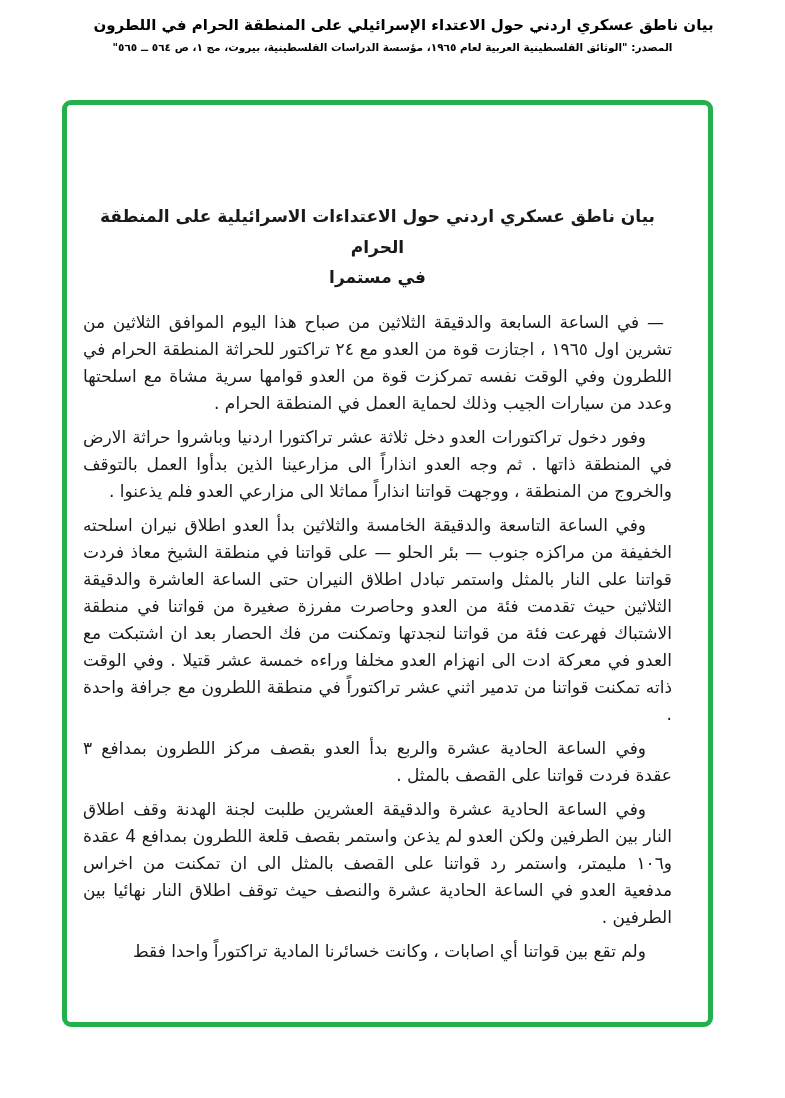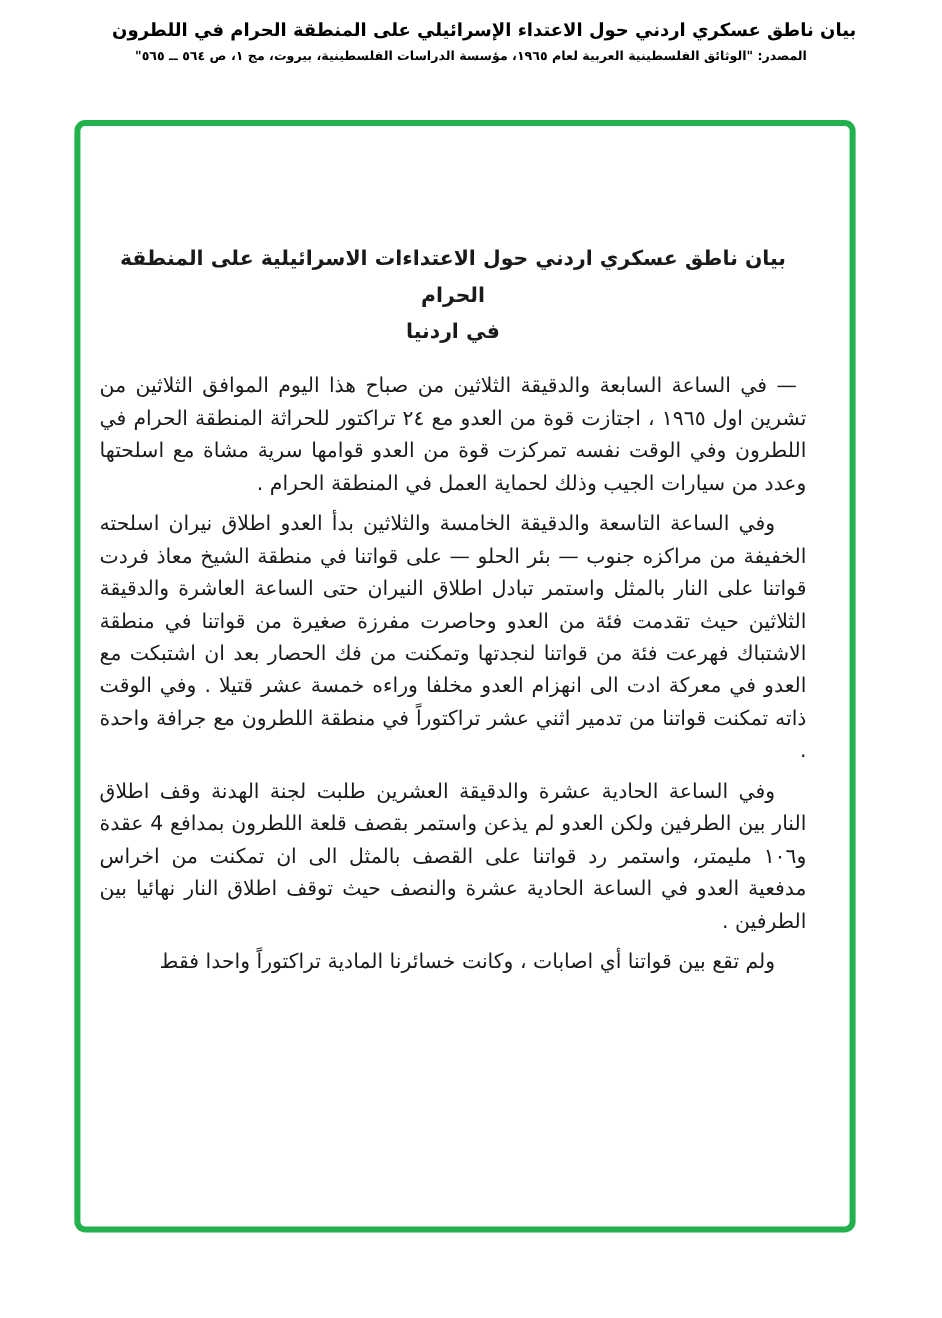--- a/index.html
+++ b/index.html
@@ -53,22 +53,24 @@
 
 <div class="page-header">
   <div class="header-title">بيان ناطق عسكري اردني حول الاعتداء الإسرائيلي على المنطقة الحرام في اللطرون</div>
   <div class="header-source">المصدر: "الوثائق الفلسطينية العربية لعام ١٩٦٥، مؤسسة الدراسات الفلسطينية، بيروت، مج ١، ص ٥٦٤ ــ ٥٦٥"</div>
 </div>
 
 <div class="scan-frame" style="border-color: rgb(34, 177, 76);">
   <div class="doc">
     <h1 class="doc-title">
       <span>بيان ناطق عسكري اردني حول الاعتداءات الاسرائيلية على المنطقة الحرام</span><br>
-      <span>في اردنيا</span>
+      <span>في مستمرا</span>
     </h1>
     <div class="doc-body">
         <p class="para first">— في الساعة السابعة والدقيقة الثلاثين من صباح هذا اليوم الموافق الثلاثين من تشرين اول ١٩٦٥ ، اجتازت قوة من العدو مع ٢٤ تراكتور للحراثة المنطقة الحرام في اللطرون وفي الوقت نفسه تمركزت قوة من العدو قوامها سرية مشاة مع اسلحتها وعدد من سيارات الجيب وذلك لحماية العمل في المنطقة الحرام .</p>
+        <p class="para">وفور دخول تراكتورات العدو دخل ثلاثة عشر تراكتورا اردنيا وباشروا حراثة الارض في المنطقة ذاتها . ثم وجه العدو انذاراً الى مزارعينا الذين بدأوا العمل بالتوقف والخروج من المنطقة ، ووجهت قواتنا انذاراً مماثلا الى مزارعي العدو فلم يذعنوا .</p>
         <p class="para">وفي الساعة التاسعة والدقيقة الخامسة والثلاثين بدأ العدو اطلاق نيران اسلحته الخفيفة من مراكزه جنوب — بئر الحلو — على قواتنا في منطقة الشيخ معاذ فردت قواتنا على النار بالمثل واستمر تبادل اطلاق النيران حتى الساعة العاشرة والدقيقة الثلاثين حيث تقدمت فئة من العدو وحاصرت مفرزة صغيرة من قواتنا في منطقة الاشتباك فهرعت فئة من قواتنا لنجدتها وتمكنت من فك الحصار بعد ان اشتبكت مع العدو في معركة ادت الى انهزام العدو مخلفا وراءه خمسة عشر قتيلا . وفي الوقت ذاته تمكنت قواتنا من تدمير اثني عشر تراكتوراً في منطقة اللطرون مع جرافة واحدة .</p>
+        <p class="para">وفي الساعة الحادية عشرة والربع بدأ العدو بقصف مركز اللطرون بمدافع ٣ عقدة فردت قواتنا على القصف بالمثل .</p>
         <p class="para">وفي الساعة الحادية عشرة والدقيقة العشرين طلبت لجنة الهدنة وقف اطلاق النار بين الطرفين ولكن العدو لم يذعن واستمر بقصف قلعة اللطرون بمدافع 4 عقدة و١٠٦ مليمتر، واستمر رد قواتنا على القصف بالمثل الى ان تمكنت من اخراس مدفعية العدو في الساعة الحادية عشرة والنصف حيث توقف اطلاق النار نهائيا بين الطرفين .</p>
         <p class="para">ولم تقع بين قواتنا أي اصابات ، وكانت خسائرنا المادية تراكتوراً واحدا فقط</p>
       </div>
   </div>
 </div>
 
 </body></html>

